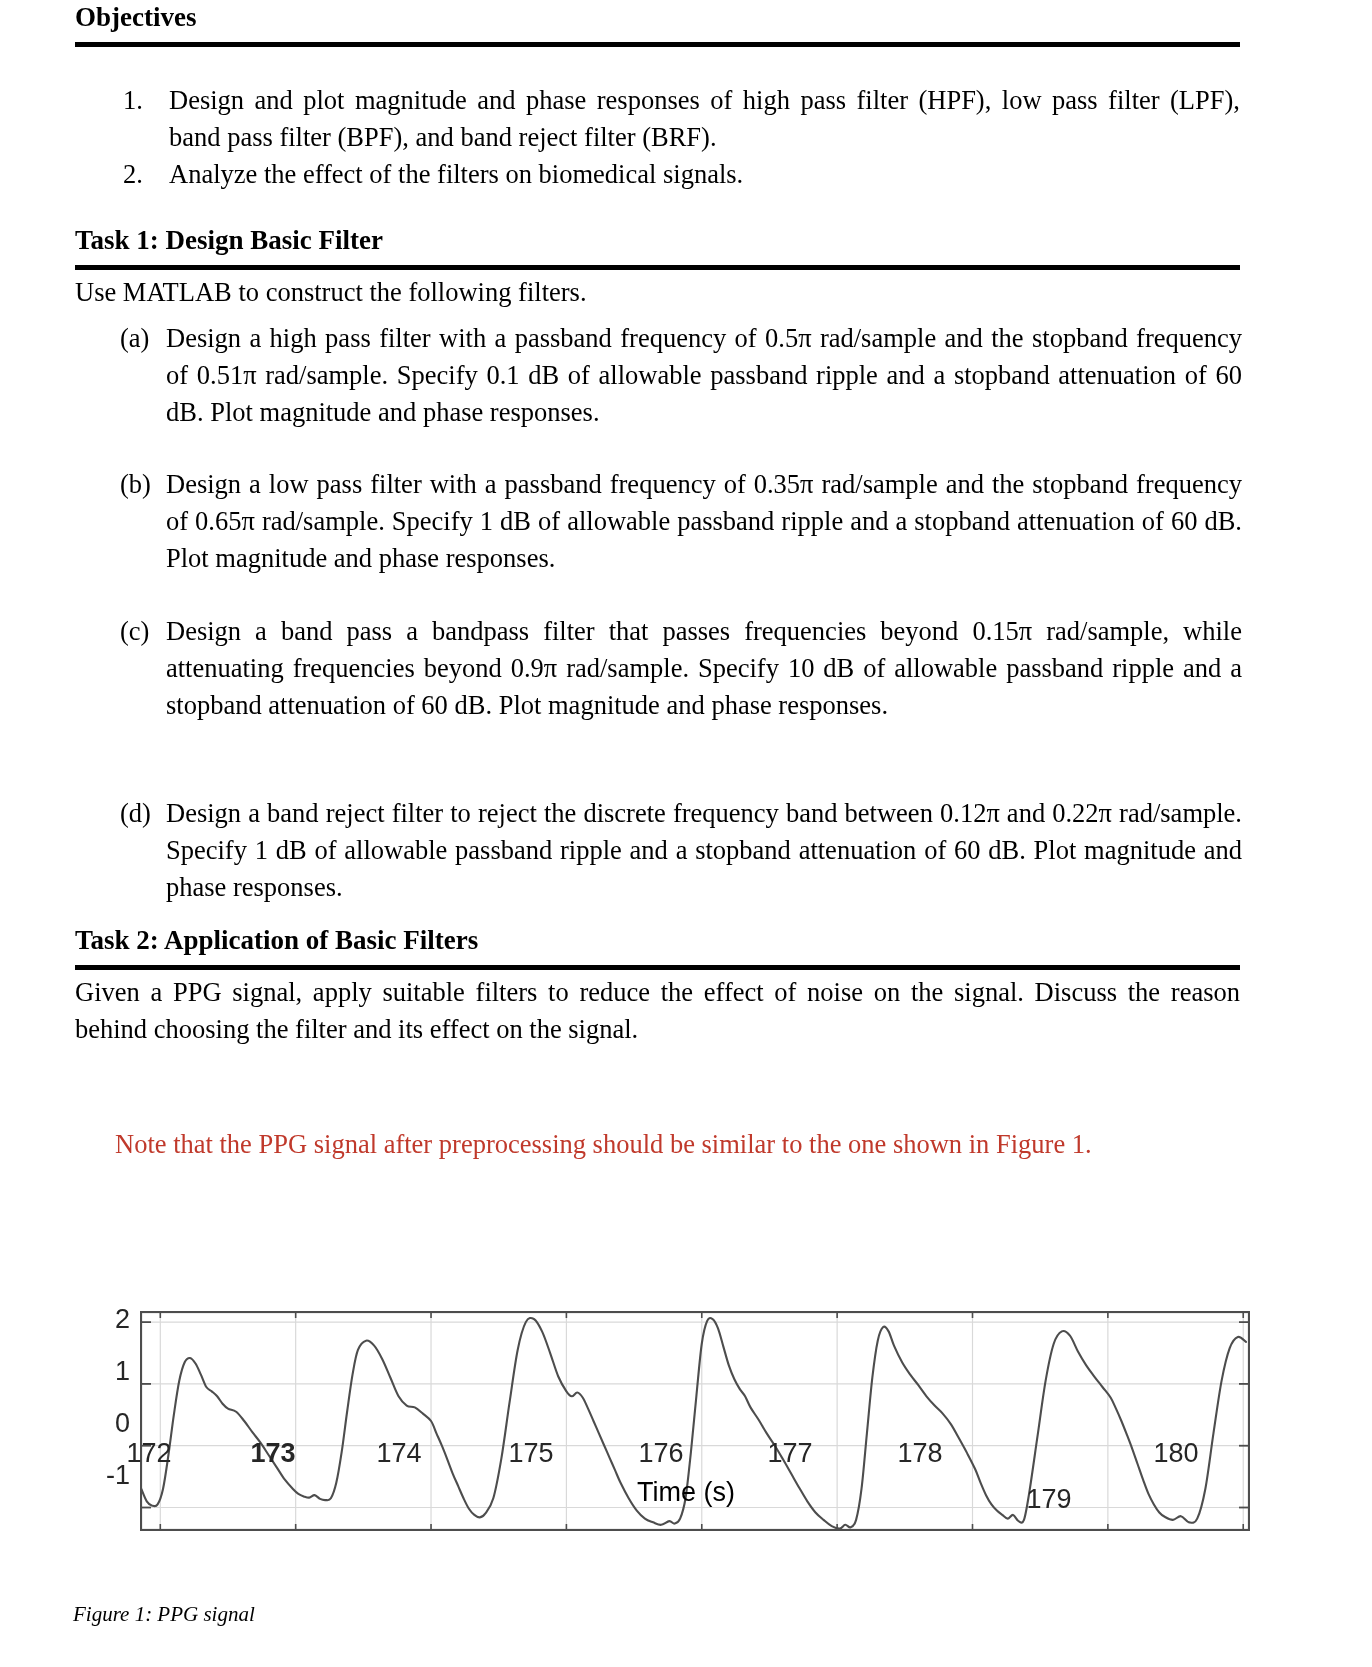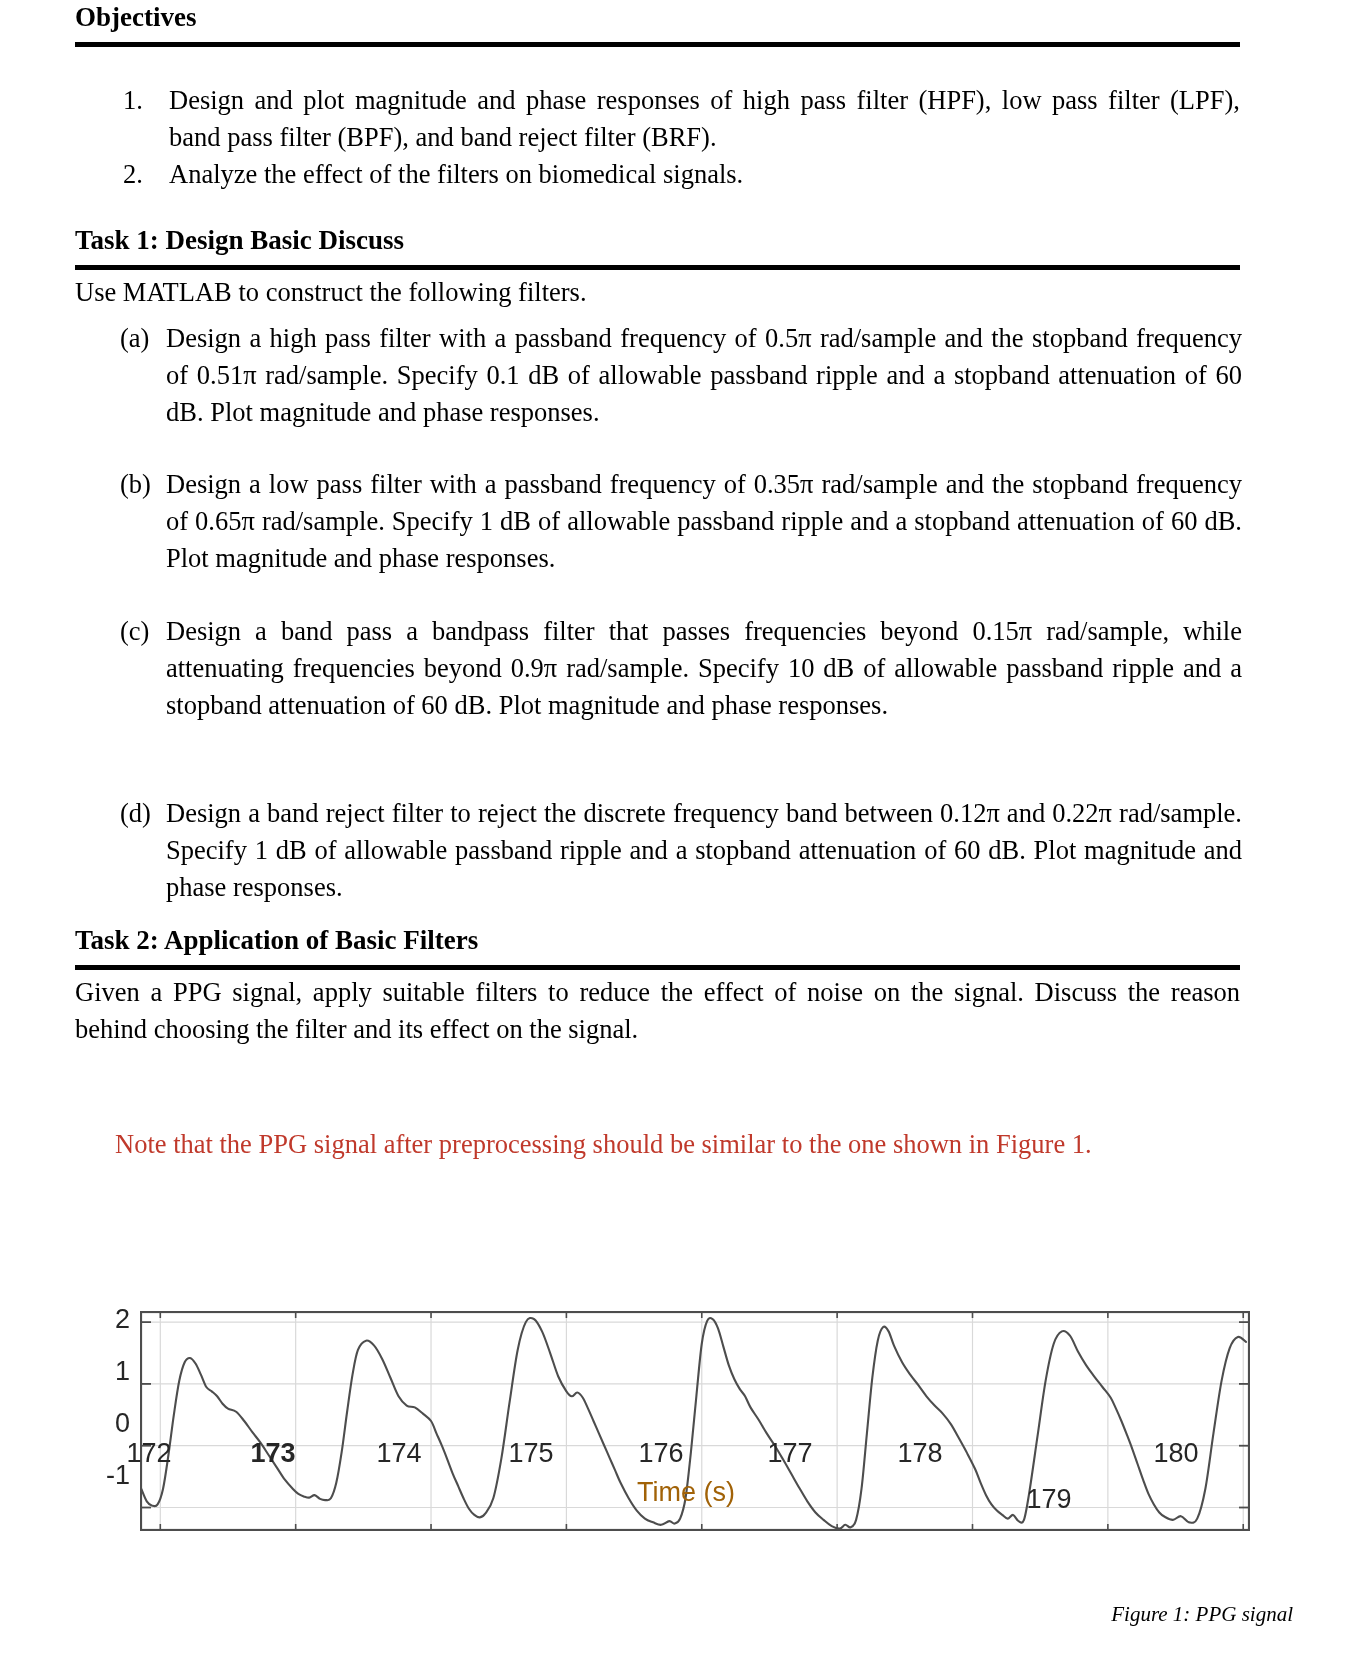--- a/index.html
+++ b/index.html
@@ -75,38 +75,39 @@
     position: absolute;
     font-size: 26.5px;
     line-height: 37px;
     white-space: nowrap;
     margin-left: 40px;
   }
 
   .figcap {
     position: absolute;
     width: 1260px;
-    text-align: right;
+    text-align: left;
     font-style: italic;
     font-size: 21px;
+    margin-left: 40px;
   }
 
   
   .figure {
     position: absolute;
     left: 0;
     top: 1225px;
     width: 1372px;
     height: 340px;
   }
   .axislabel {
     position: absolute;
     font-family: "Liberation Sans", "DejaVu Sans", sans-serif;
     font-size: 27px;
-    color: #a16207;
+    color: #000000;
     white-space: nowrap;
   }
   .ticklabel {
     position: absolute;
     font-family: "Liberation Sans", "DejaVu Sans", sans-serif;
     font-size: 27px;
     color: #262626;
     white-space: nowrap;
     text-align: center;
   }
@@ -132,21 +133,21 @@
     <div class="lrow">
       <span class="lmark">1.</span>
       <span class="lbody">Design and plot magnitude and phase responses of high pass filter (HPF), low pass filter (LPF), band pass filter (BPF), and band reject filter (BRF).</span>
     </div>
     <div class="lrow">
       <span class="lmark">2.</span>
       <span class="lbody last-left" style="text-align:left;">Analyze the effect of the filters on biomedical signals.</span>
     </div>
   </div>
 
-  <div class="heading" style="left:75px; top:225px;">Task 1: Design Basic Discuss</div>
+  <div class="heading" style="left:75px; top:225px;">Task 1: Design Basic Filter</div>
   <div class="rule" style="top:265px;"></div>
 
   <div class="para nojust" style="left:75px; top:274px; width:1165px;">Use MATLAB to construct the following filters.</div>
 
   <div class="listwrap" style="left:120px; top:320px; width:1122px;">
     <div class="lrow">
       <span class="lmark">(a)</span>
       <span class="lbody">Design a high pass filter with a passband frequency of 0.5π rad/sample and the stopband frequency of 0.51π rad/sample. Specify 0.1 dB of allowable passband ripple and a stopband attenuation of 60 dB. Plot magnitude and phase responses.</span>
     </div>
   </div>

